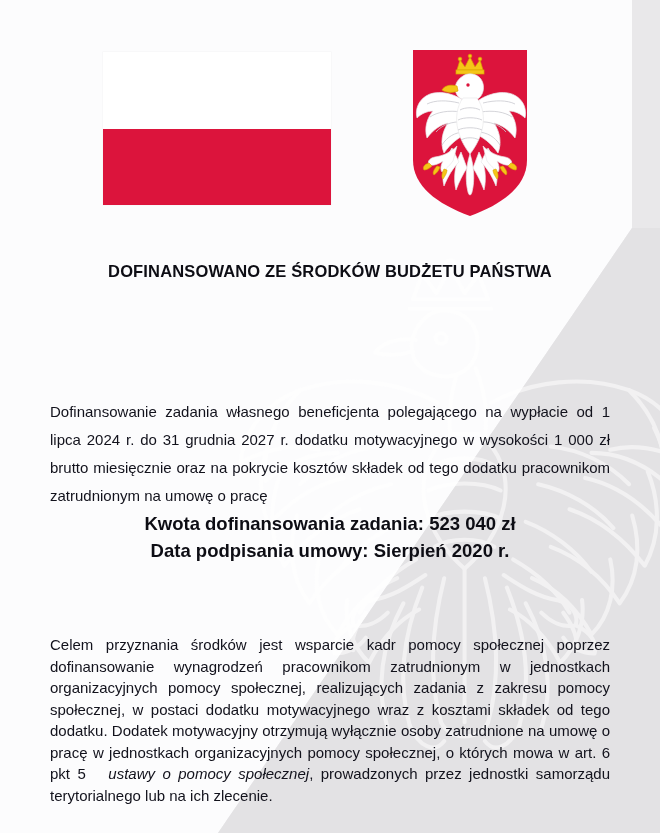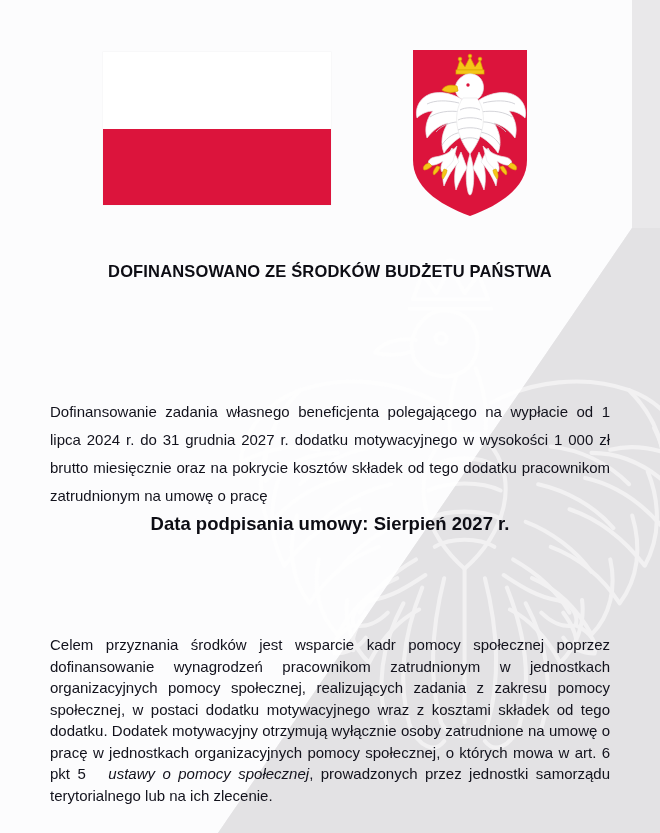--- a/index.html
+++ b/index.html
@@ -319,21 +319,22 @@
   </div>
 
   <div class="content">
 
     <div class="headline">DOFINANSOWANO ZE ŚRODKÓW BUDŻETU PAŃSTWA</div>
 
 
     <div class="desc">Dofinansowanie zadania własnego beneficjenta polegającego na wypłacie od 1 lipca 2024 r. do 31 grudnia 2027 r. dodatku motywacyjnego w wysokości 1 000 zł brutto miesięcznie oraz na pokrycie kosztów składek od tego dodatku pracownikom zatrudnionym na umowę o pracę</div>
 
     <div class="amounts">
-      <div>Data podpisania umowy: Sierpień 2027 r.</div>
+      <div>Kwota dofinansowania zadania: 523 040 zł</div>
+      <div>Data podpisania umowy: Sierpień 2020 r.</div>
     </div>
 
     <div class="closing">
       <span>Celem przyznania środków jest wsparcie kadr pomocy społecznej poprzez dofinansowanie wynagrodzeń pracownikom zatrudnionym w jednostkach organizacyjnych pomocy społecznej, realizujących zadania z zakresu pomocy społecznej, w postaci dodatku motywacyjnego wraz z kosztami składek od tego dodatku. Dodatek motywacyjny otrzymują wyłącznie osoby zatrudnione na umowę o pracę w jednostkach organizacyjnych pomocy społecznej, o których mowa w art. 6 pkt 5 </span><i>ustawy o pomocy społecznej</i><span>, prowadzonych przez jednostki samorządu terytorialnego lub na ich zlecenie.</span>
     </div>
 
   </div>
 </div>
 
 </body></html>

